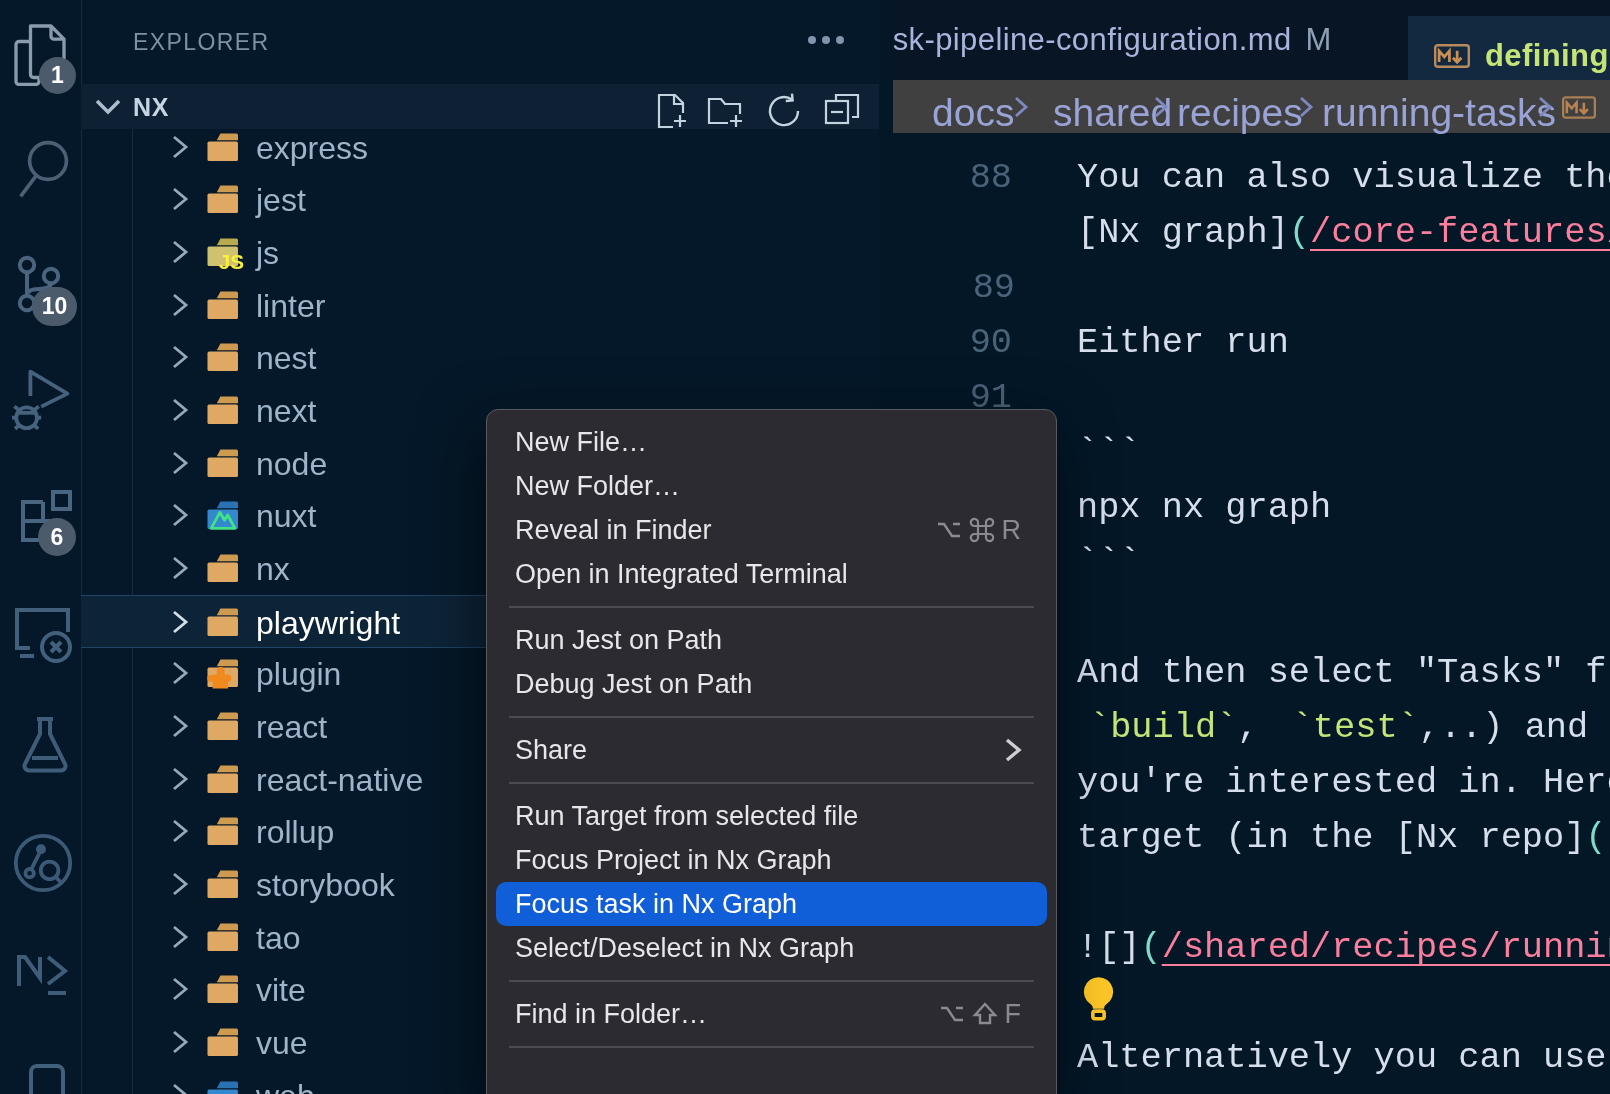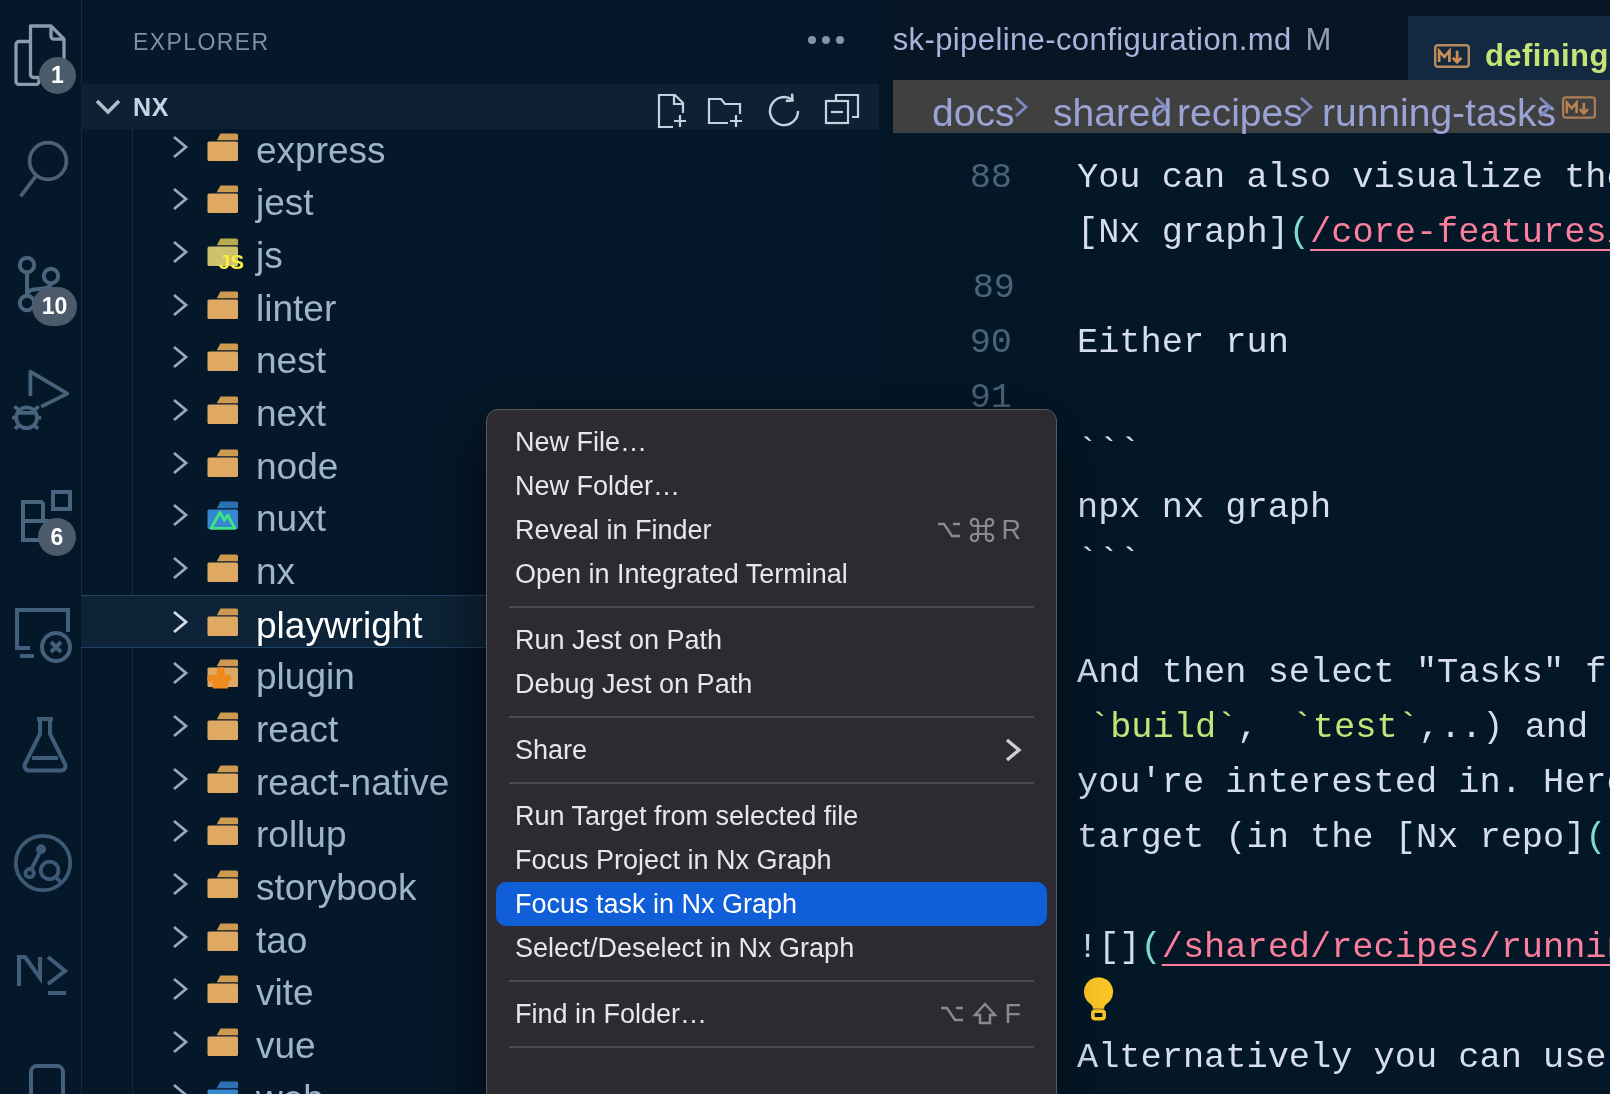--- a/index.html
+++ b/index.html
@@ -15,21 +15,21 @@
 
   
   #sidebar { left:81px; top:0; width:798px; height:1094px; background:#051829; }
   #sidebtitle { position:absolute; left:52px; top:29px; font-size:23px; letter-spacing:1.4px; color:#7d90a6; }
   #nxrow { position:absolute; left:0; top:84px; width:798px; height:45px; background:#0e2134; }
   #nxlbl { position:absolute; left:52px; top:9px; font-size:25px; font-weight:bold; letter-spacing:0.6px; color:#c5d4e2; }
   #indent-guide { position:absolute; left:51px; top:129px; width:1px; height:965px; background:#17293d; }
   .trow { position:absolute; left:0; width:798px; height:53px; }
   .trow .chev { position:absolute; left:85px; top:13px; }
   .trow .ficon { position:absolute; left:125px; top:11px; } .trow .ficon svg { overflow:visible; }
-  .trow .lbl { position:absolute; left:175px; top:9px; font-size:37px; color:#9db4c9; white-space:nowrap; }
+  .trow .lbl { position:absolute; left:175px; top:9px; font-size:32px; color:#9db4c9; white-space:nowrap; }
   .trow.sel { background:#0d2438; border-top:1px solid #1f4466; border-bottom:1px solid #1f4466; }
   .trow.sel .lbl { color:#ffffff; }
   #sideborder { position:absolute; left:892px; top:0; width:1px; height:1094px; background:#142d44; }
 
   
   #editor { left:893px; top:0; width:717px; height:1094px; background:#031727; overflow:hidden; }
   #tabstrip { position:absolute; left:0; top:0; width:717px; height:80px; background:#081524; }
   #tab1lbl { position:absolute; left:-27px; top:22px; font-size:31px; letter-spacing:0.4px; color:#a9b4dc; white-space:nowrap; }
   #tab1lbl .mod { color:#8fa0b5; margin-left:14px; }
   #tab2 { position:absolute; left:515px; top:16px; width:244px; height:80px; background:#122940;font-weight:bold; }

